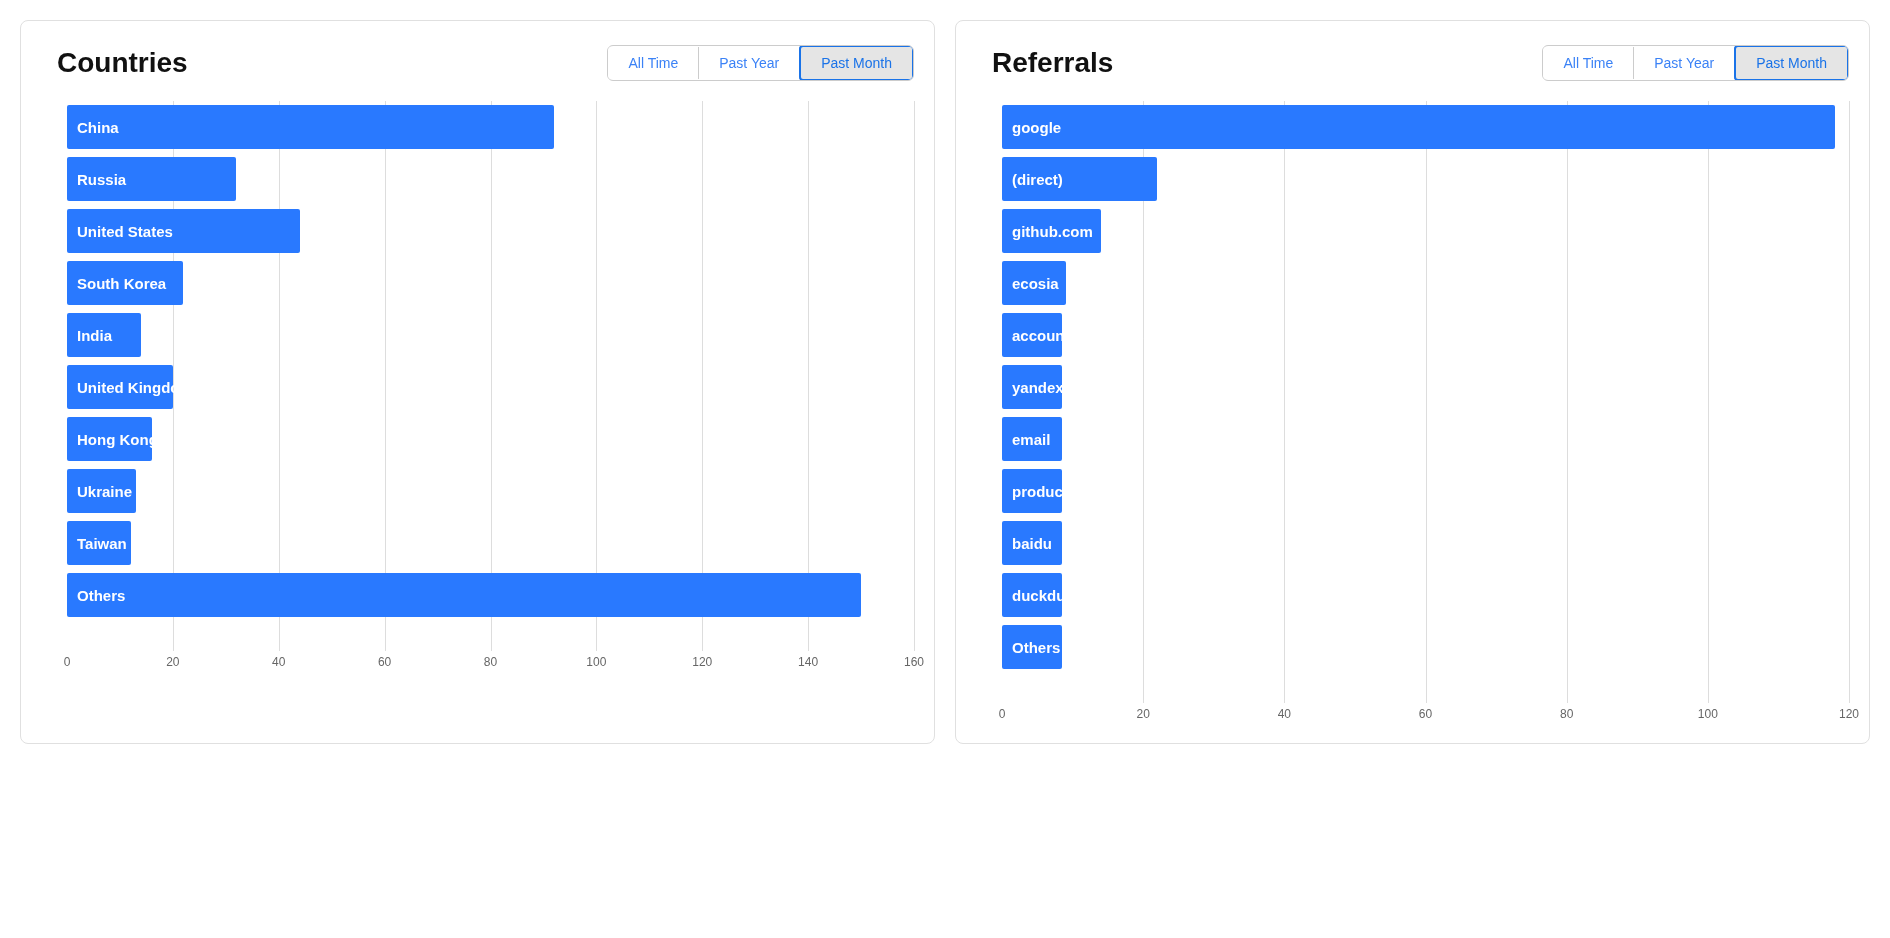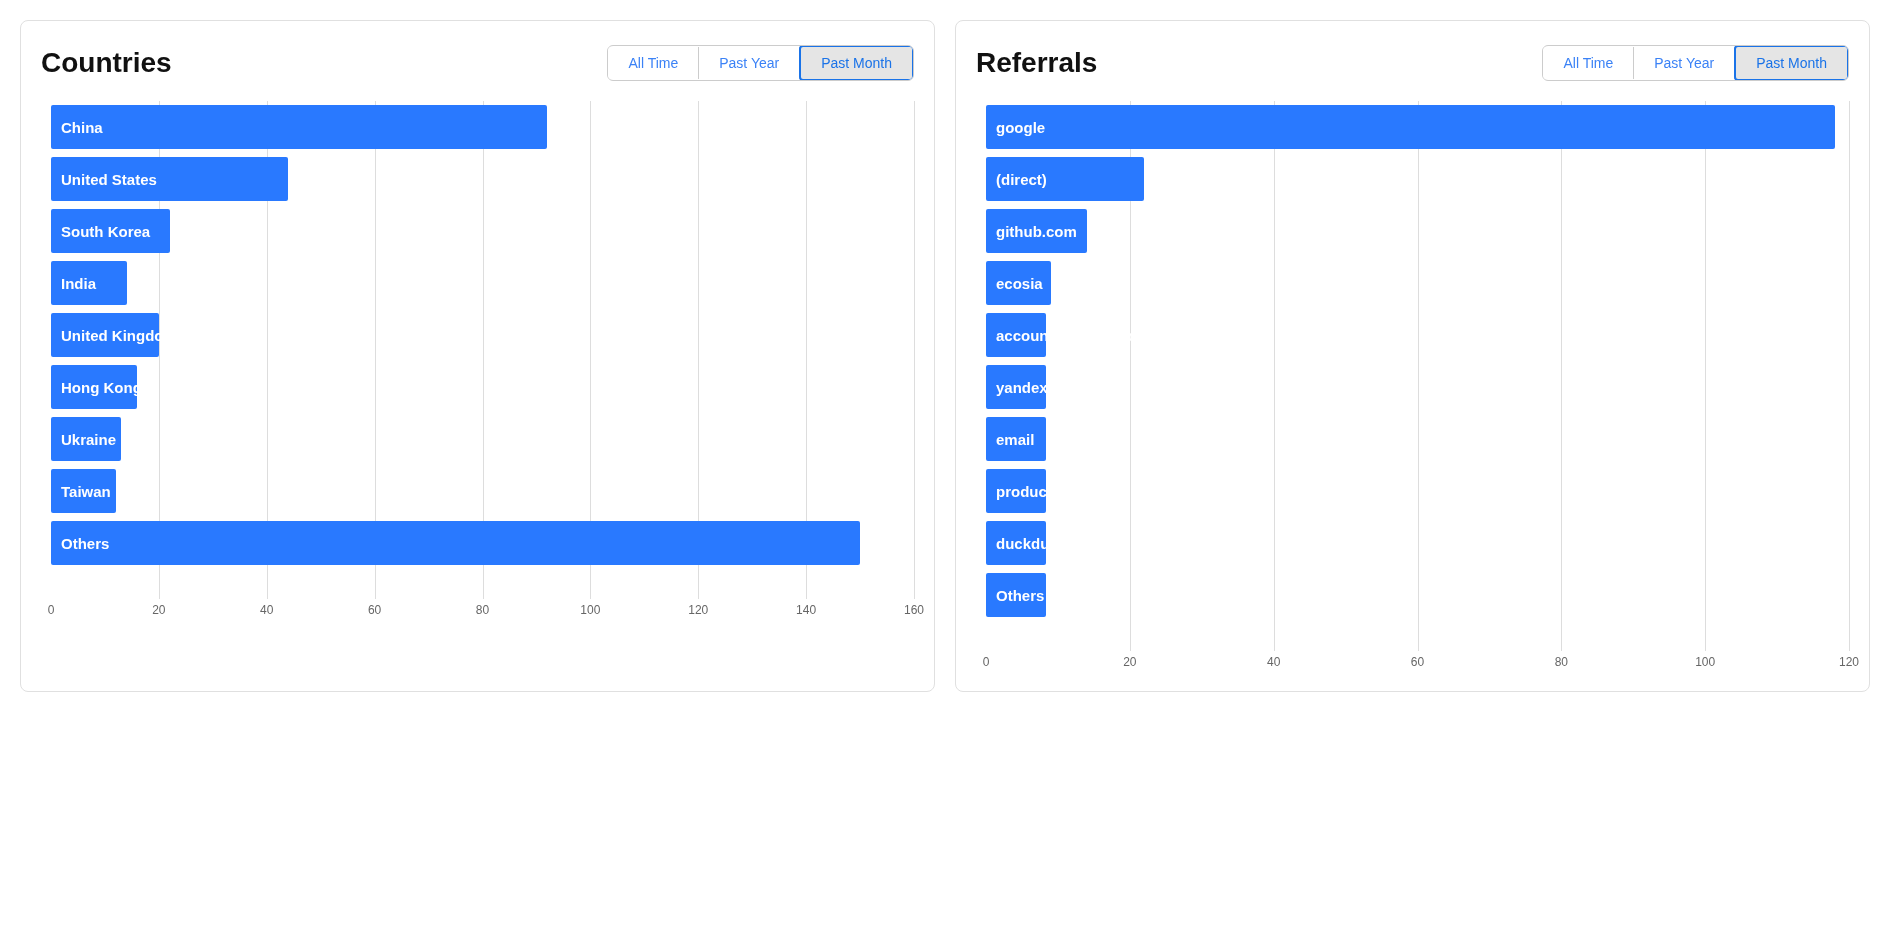--- a/index.html
+++ b/index.html
@@ -12,21 +12,21 @@
     }
     .dashboard {
       display: flex;
       gap: 20px;
       width: 100%;
     }
     .panel {
       flex: 1;
       border: 1px solid #e0e0e0;
       border-radius: 8px;
-      padding: 24px 20px 16px 20px;
+      padding: 24px 20px 16px 36px;
       background: #fff;
     }
     .panel-header {
       display: flex;
       align-items: center;
       justify-content: space-between;
       margin-bottom: 20px;
     }
     .panel-title {
       font-size: 28px;
@@ -142,20 +142,27 @@
         <div class="chart-inner" id="countries-chart" style="position: relative; z-index: 1;">
           <div class="bar-row">
             <div class="bar-container">
               <div class="bar" style="width: 57.5%;">
                 <span class="bar-label">China</span>
               </div>
             </div>
           </div>
           <div class="bar-row">
             <div class="bar-container">
+              <div class="bar" style="width: 20%;">
+                <span class="bar-label">Russia</span>
+              </div>
+            </div>
+          </div>
+          <div class="bar-row">
+            <div class="bar-container">
               <div class="bar" style="width: 27.5%;">
                 <span class="bar-label">United States</span>
               </div>
             </div>
           </div>
           <div class="bar-row">
             <div class="bar-container">
               <div class="bar" style="width: 13.75%;">
                 <span class="bar-label">South Korea</span>
               </div>
@@ -288,20 +295,27 @@
           </div>
           <div class="bar-row">
             <div class="bar-container">
               <div class="bar" style="width: 4.58333%;">
                 <span class="bar-label">product.org</span>
               </div>
             </div>
           </div>
           <div class="bar-row">
             <div class="bar-container">
+              <div class="bar" style="width: 4.16667%;">
+                <span class="bar-label">baidu</span>
+              </div>
+            </div>
+          </div>
+          <div class="bar-row">
+            <div class="bar-container">
               <div class="bar" style="width: 3.75%;">
                 <span class="bar-label">duckduckgo</span>
               </div>
             </div>
           </div>
           <div class="bar-row">
             <div class="bar-container">
               <div class="bar" style="width: 5%;">
                 <span class="bar-label">Others</span>
               </div>

